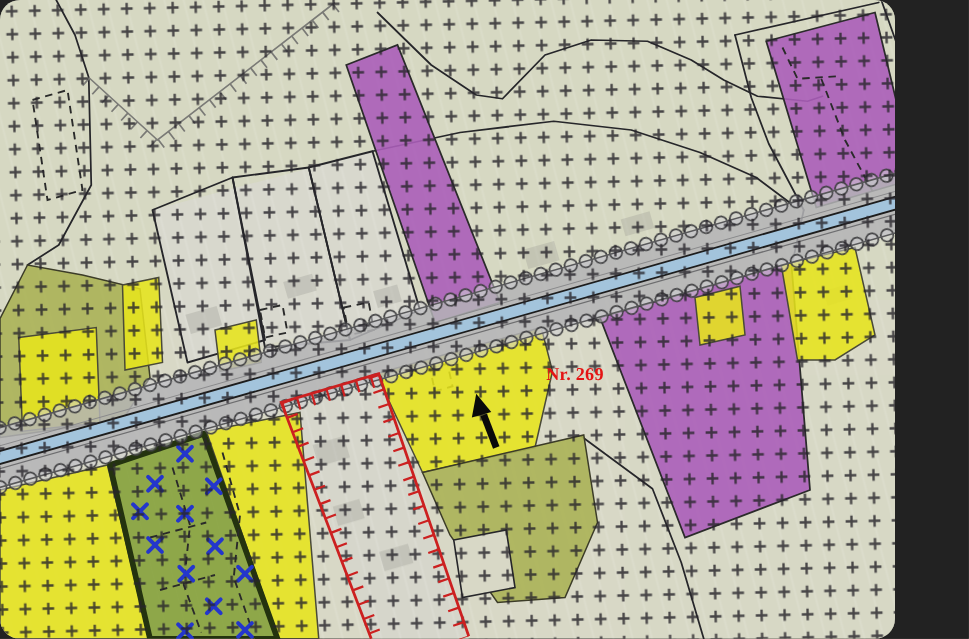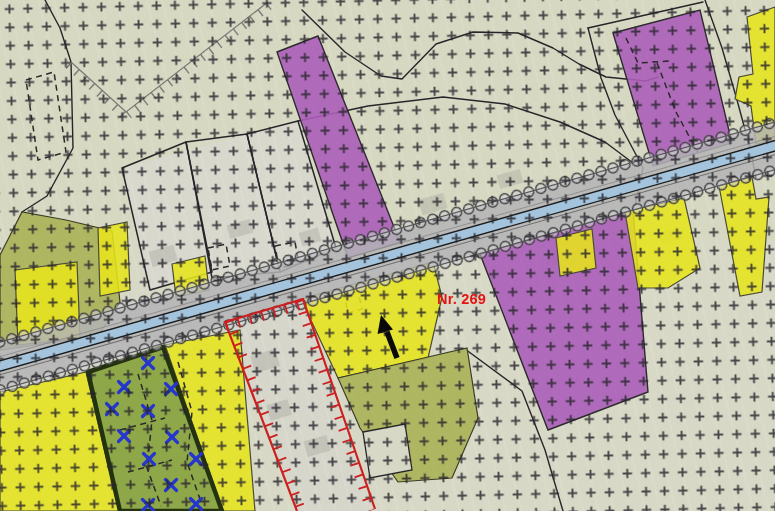--- a/index.html
+++ b/index.html
@@ -1,17 +1,17 @@
 <!DOCTYPE html>
 <html style="--background: #d8d8c6; --parcel-yellow: #e6e41c; --parcel-olive: #abb257; --parcel-green: #8aa442; --green-border: #24330f; --parcel-purple: #ab5eb9; --road-fill: #b4b4b6; --road-stripe: #a3c4dc; --boundary-red: #cc2020; --label-red: #e41414; --mark-blue: #2436cc; --grid-cross: #26242a; --line-black: #26262a; --hachure-gray: #7a7a76;"><head>
 <meta charset="utf-8">
 <style>
   html,body{margin:0;padding:0;background:#222;}
-  .stage{width:775px;height:511px;position:relative;overflow:hidden;
-         font-family:Liberation Sans, sans-serif;}
+  .stage{width:716px;height:511px;position:relative;overflow:hidden;
+         font-family:Liberation Serif, serif;border-radius:16px;}
   svg{display:block}
   .p-yellow{fill:var(--parcel-yellow);fill-opacity:.88;stroke:#4a4a38;stroke-width:1.2}
   .p-purple{fill:var(--parcel-purple);fill-opacity:.9;stroke:#2b2b2b;stroke-width:1.4}
   .p-olive{fill:var(--parcel-olive);fill-opacity:.9;stroke:#3c3c28;stroke-width:1.2}
   .p-green{fill:var(--parcel-green);fill-opacity:.95;stroke:var(--green-border);stroke-width:4.5;stroke-linejoin:round}
   .p-outline{fill:none;stroke:var(--line-black);stroke-width:1.5;stroke-linejoin:round}
   .thinline{fill:none;stroke:var(--line-black);stroke-width:1.4;stroke-linejoin:round;stroke-linecap:round}
   .dashedline{fill:none;stroke:#2a2a2a;stroke-width:1.5;stroke-dasharray:6 4.5}
   .hachure{stroke:var(--hachure-gray);fill:none}
   .redline{stroke:var(--boundary-red);stroke-width:2.2;fill:none}

